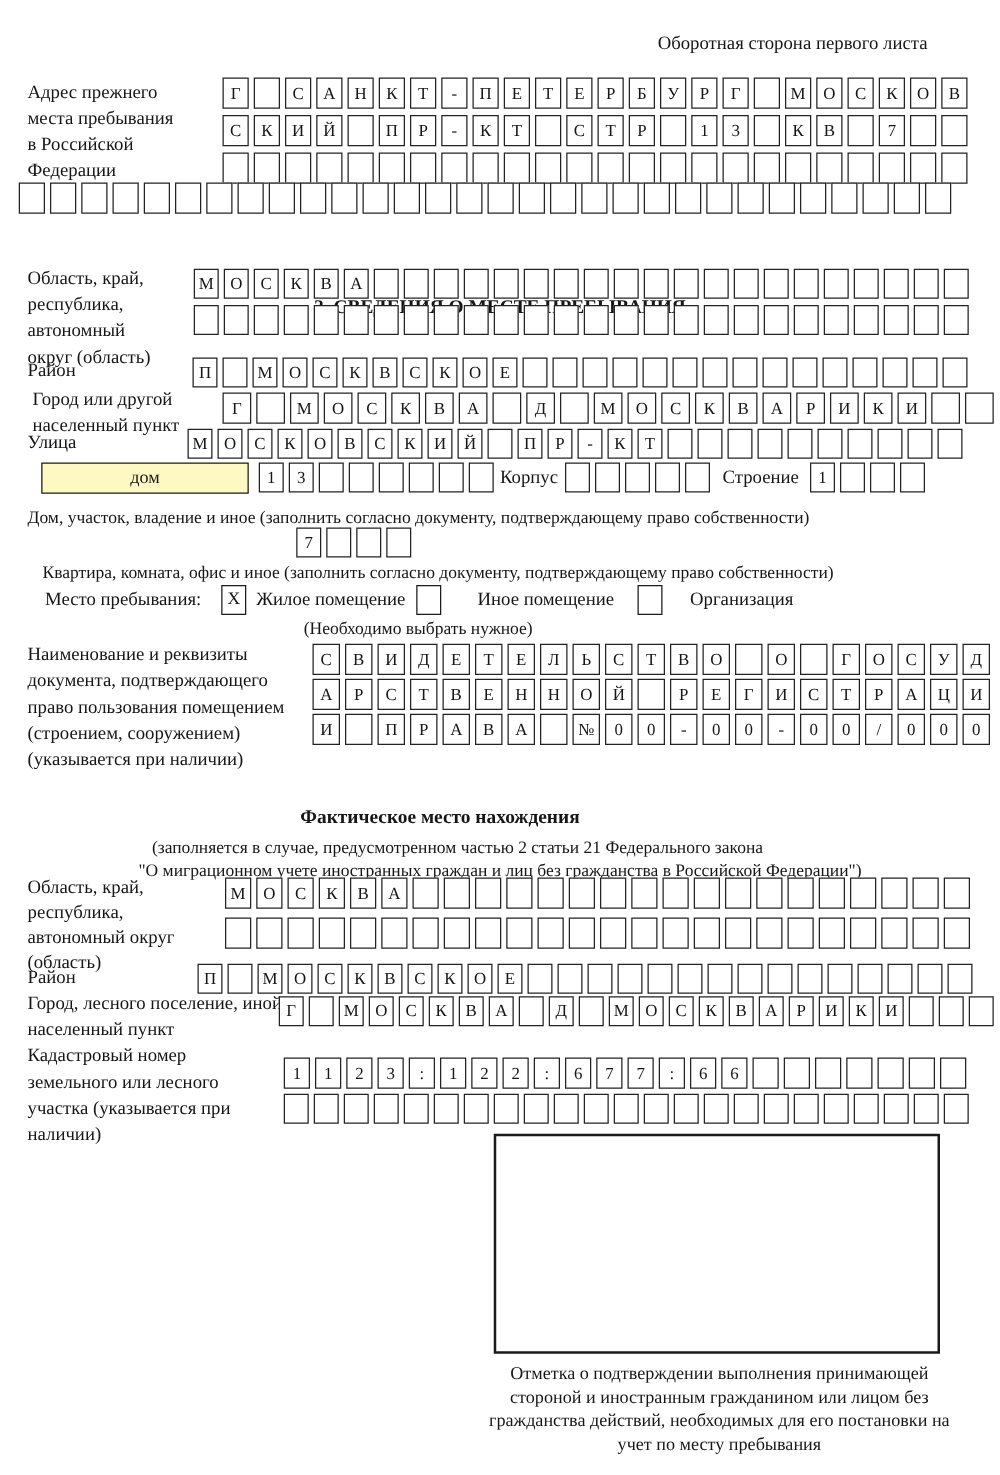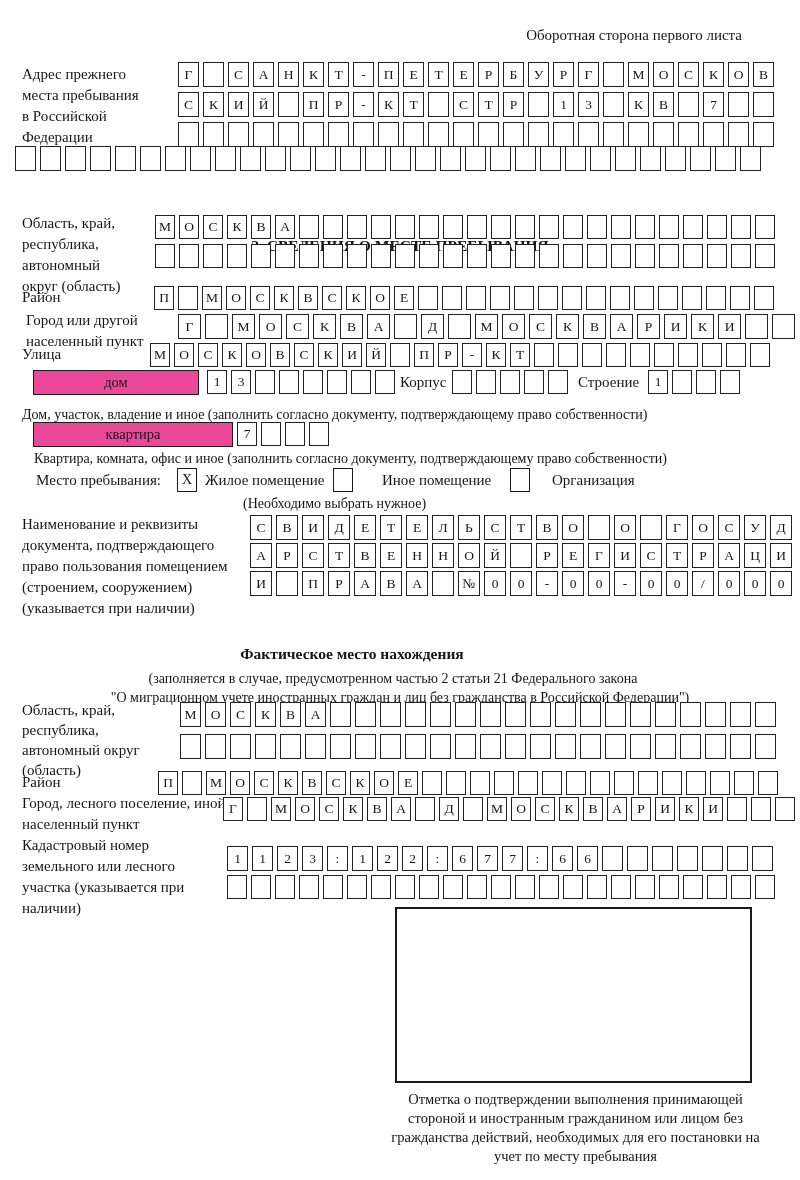--- a/index.html
+++ b/index.html
@@ -18,21 +18,21 @@
   .cell{
     flex:none;width:21px;height:25px;border:1.6px solid #222;margin-right:4px;
     display:flex;align-items:center;justify-content:center;
     font-size:13.5px;background:#fff;
   }
   .small .cell{width:20px;height:24px;margin-right:4px;}
   .city1 .cell{width:23px;height:25px;margin-right:4px;}
   .doc .cell{width:22px;height:25px;margin-right:4px;}
   .labelbox{
     border:1.8px solid #1a1a1a;height:25px;display:flex;align-items:center;justify-content:center;
-    font-size:14.5px;background:#ec4899;
+    font-size:14.5px;background:#fef9c3;
   }
   .checkbox{
     width:20px;height:24px;border:1.8px solid #1a1a1a;display:flex;align-items:center;justify-content:center;
     font-size:14px;background:#fff;
   }
   .stamp{border:2px solid #1a1a1a;background:#fff;}
 </style>
 </head>
 <body>
 
@@ -320,21 +320,20 @@
     </div>
   <div class="abs lbl" style="left:578px;top:372px;">Строение</div>
   <div class="abs cells small" style="left:648px;top:370px;">
       <span class="cell">1</span>
       <span class="cell"></span>
       <span class="cell"></span>
       <span class="cell"></span>
     </div>
   <div class="abs cap" style="left:22px;top:406px;">Дом, участок, владение и иное (заполнить согласно документу, подтверждающему право собственности)</div>
 
-  <div class="abs labelbox" style="left:33px;top:422px;width:200px;">квартира</div>
   <div class="abs cells small" style="left:237px;top:422px;">
       <span class="cell">7</span>
       <span class="cell"></span>
       <span class="cell"></span>
       <span class="cell"></span>
     </div>
   <div class="abs cap" style="left:34px;top:450px;">Квартира, комната, офис и иное (заполнить согласно документу, подтверждающему право собственности)</div>
 
   <div class="abs lbl" style="left:36px;top:470px;">Место пребывания:</div>
   <div class="abs checkbox" style="left:177px;top:468px;">X</div>
@@ -410,21 +409,21 @@
       <span class="cell">-</span>
       <span class="cell">0</span>
       <span class="cell">0</span>
       <span class="cell">/</span>
       <span class="cell">0</span>
       <span class="cell">0</span>
       <span class="cell">0</span>
     </div>
 
   <div class="abs title center" style="left:0;top:645px;width:704px;">Фактическое место нахождения</div>
-  <div class="abs cap center" style="left:0;top:670px;width:732px;margin-left:27px;">(заполняется в случае, предусмотренном частью 2 статьи 21 Федерального закона</div>
+  <div class="abs cap center" style="left:0;top:670px;width:732px;">(заполняется в случае, предусмотренном частью 2 статьи 21 Федерального закона</div>
   <div class="abs cap center" style="left:0;top:689px;width:800px;">"О миграционном учете иностранных граждан и лиц без гражданства в Российской Федерации")</div>
 
   <div class="abs lbl" style="left:22px;top:700px;width:130px;line-height:20px;">Область, край, республика, автономный округ (область)</div>
   <div class="abs cells" style="left:180px;top:702px;">
       <span class="cell">М</span>
       <span class="cell">О</span>
       <span class="cell">С</span>
       <span class="cell">К</span>
       <span class="cell">В</span>
       <span class="cell">А</span>

